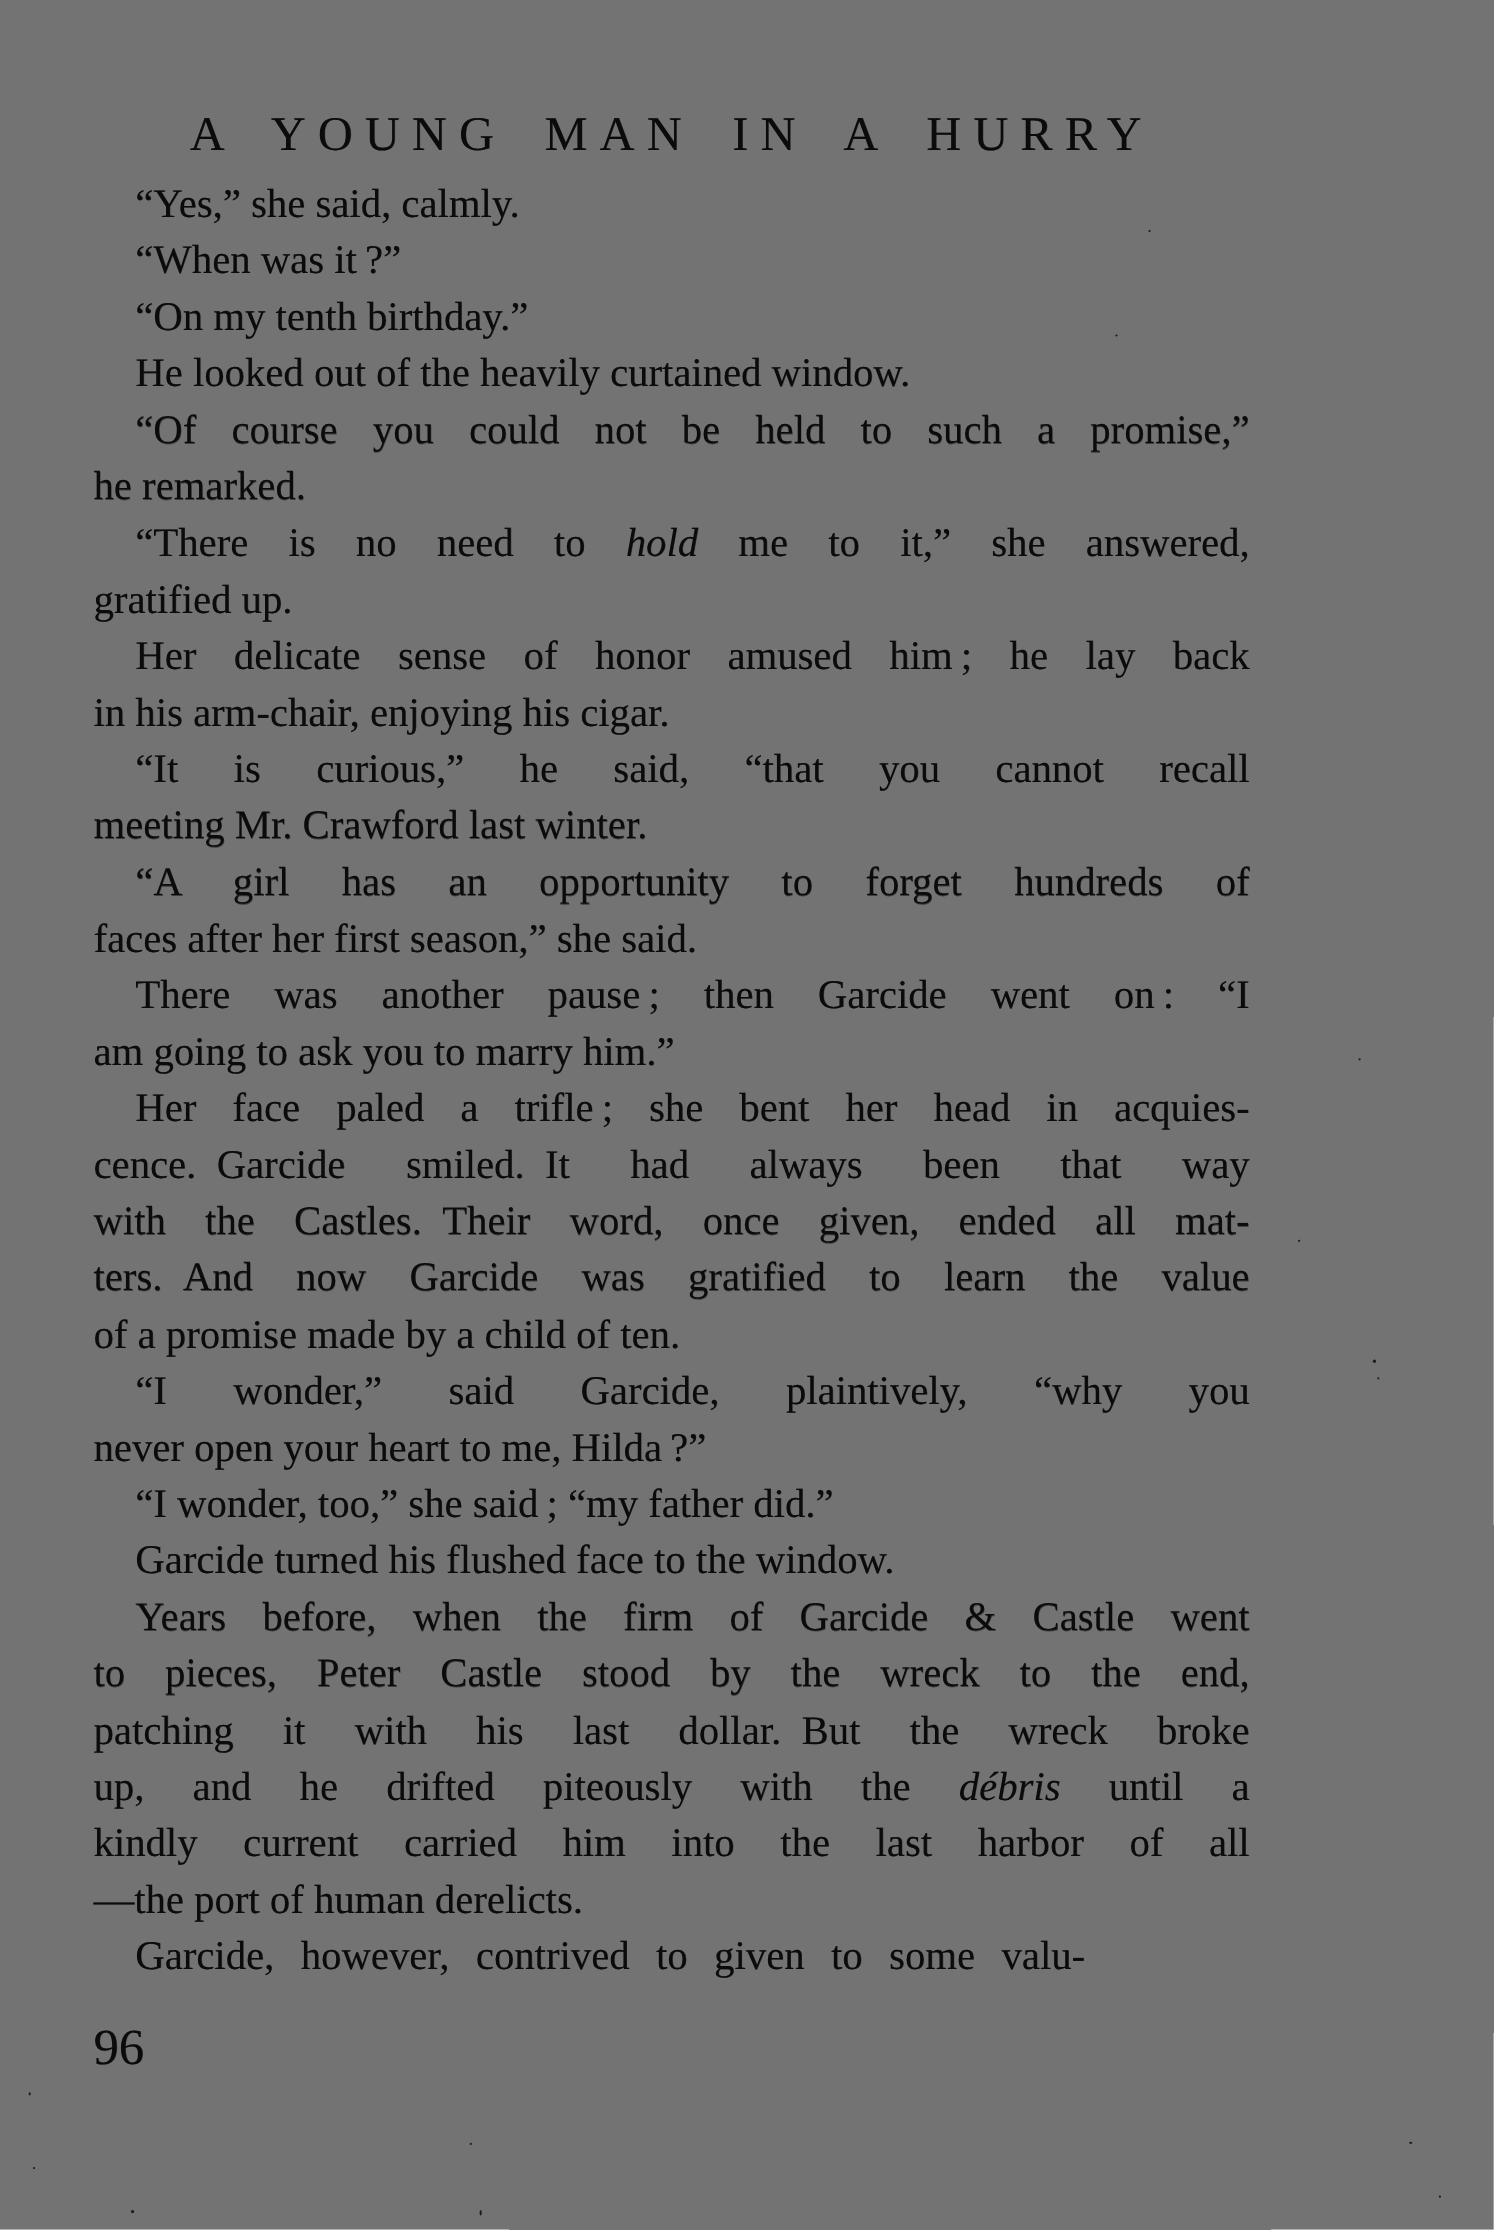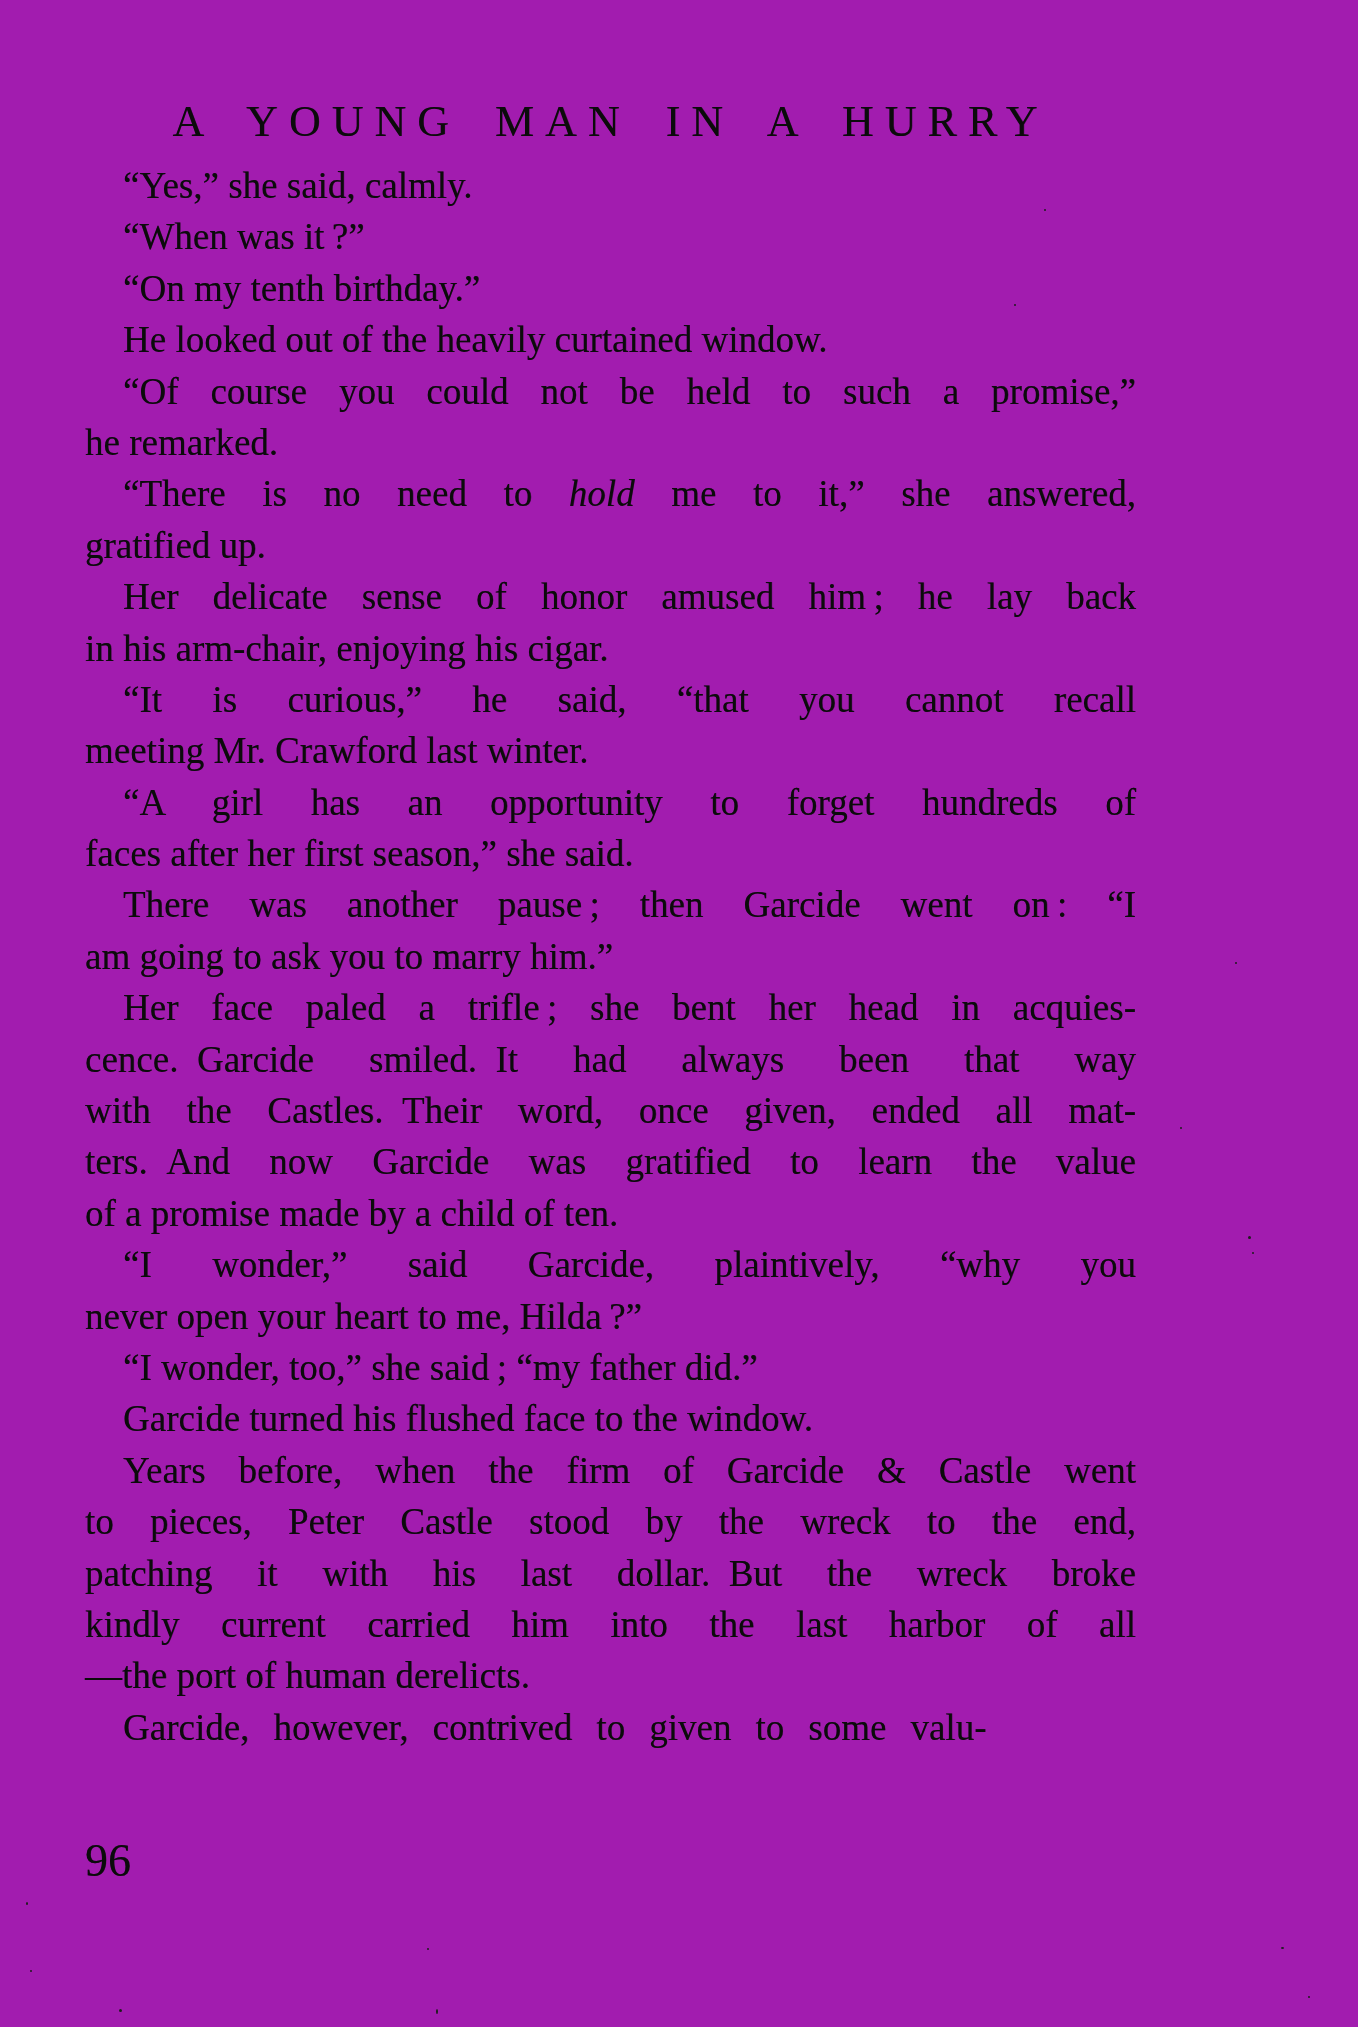--- a/index.html
+++ b/index.html
@@ -1,19 +1,19 @@
 <!DOCTYPE html>
 <html><head>
 <meta charset="utf-8">
 <style>
   html,body{margin:0;padding:0;background:#ffffff;}
   .page{
     position:relative;
     width:1358px;height:2027px;
-    background:#a21caf;
+    background:#737373;
     overflow:hidden;
     font-family:"Liberation Serif", serif;
     color:#0b0b0b;
     text-shadow:0.35px 0.35px 0 rgba(10,10,10,0.5);
   }
   .page-header{
     position:absolute;
     top:100px;left:85px;width:1051px;
     text-align:center;
     font-size:44px;
@@ -83,20 +83,21 @@
       <div class="line jl">with the Castles. Their word, once given, ended all mat-</div>
       <div class="line jl">ters. And now Garcide was gratified to learn the value</div>
       <div class="line">of a promise made by a child of ten.</div>
       <div class="line jl indent">“I wonder,” said Garcide, plaintively, “why you</div>
       <div class="line">never open your heart to me, Hilda ?”</div>
       <div class="line indent">“I wonder, too,” she said ; “my father did.”</div>
       <div class="line indent">Garcide turned his flushed face to the window.</div>
       <div class="line jl indent">Years before, when the firm of Garcide &amp; Castle went</div>
       <div class="line jl">to pieces, Peter Castle stood by the wreck to the end,</div>
       <div class="line jl">patching it with his last dollar. But the wreck broke</div>
+      <div class="line jl">up, and he drifted piteously with the <i>débris</i> until a</div>
       <div class="line jl">kindly current carried him into the last harbor of all</div>
       <div class="line">—the port of human derelicts.</div>
       <div class="line indent loose">Garcide, however, contrived to given to some valu-</div>
     </div>
 
   <div class="page-number">96</div>
 
   <div class="speck" style="left:1044px;top:209px;width:2px;height:2px;"></div>
   <div class="speck" style="left:1014px;top:304px;width:2px;height:2px;"></div>
   <div class="speck" style="left:1235px;top:962px;width:2px;height:2px;"></div>

